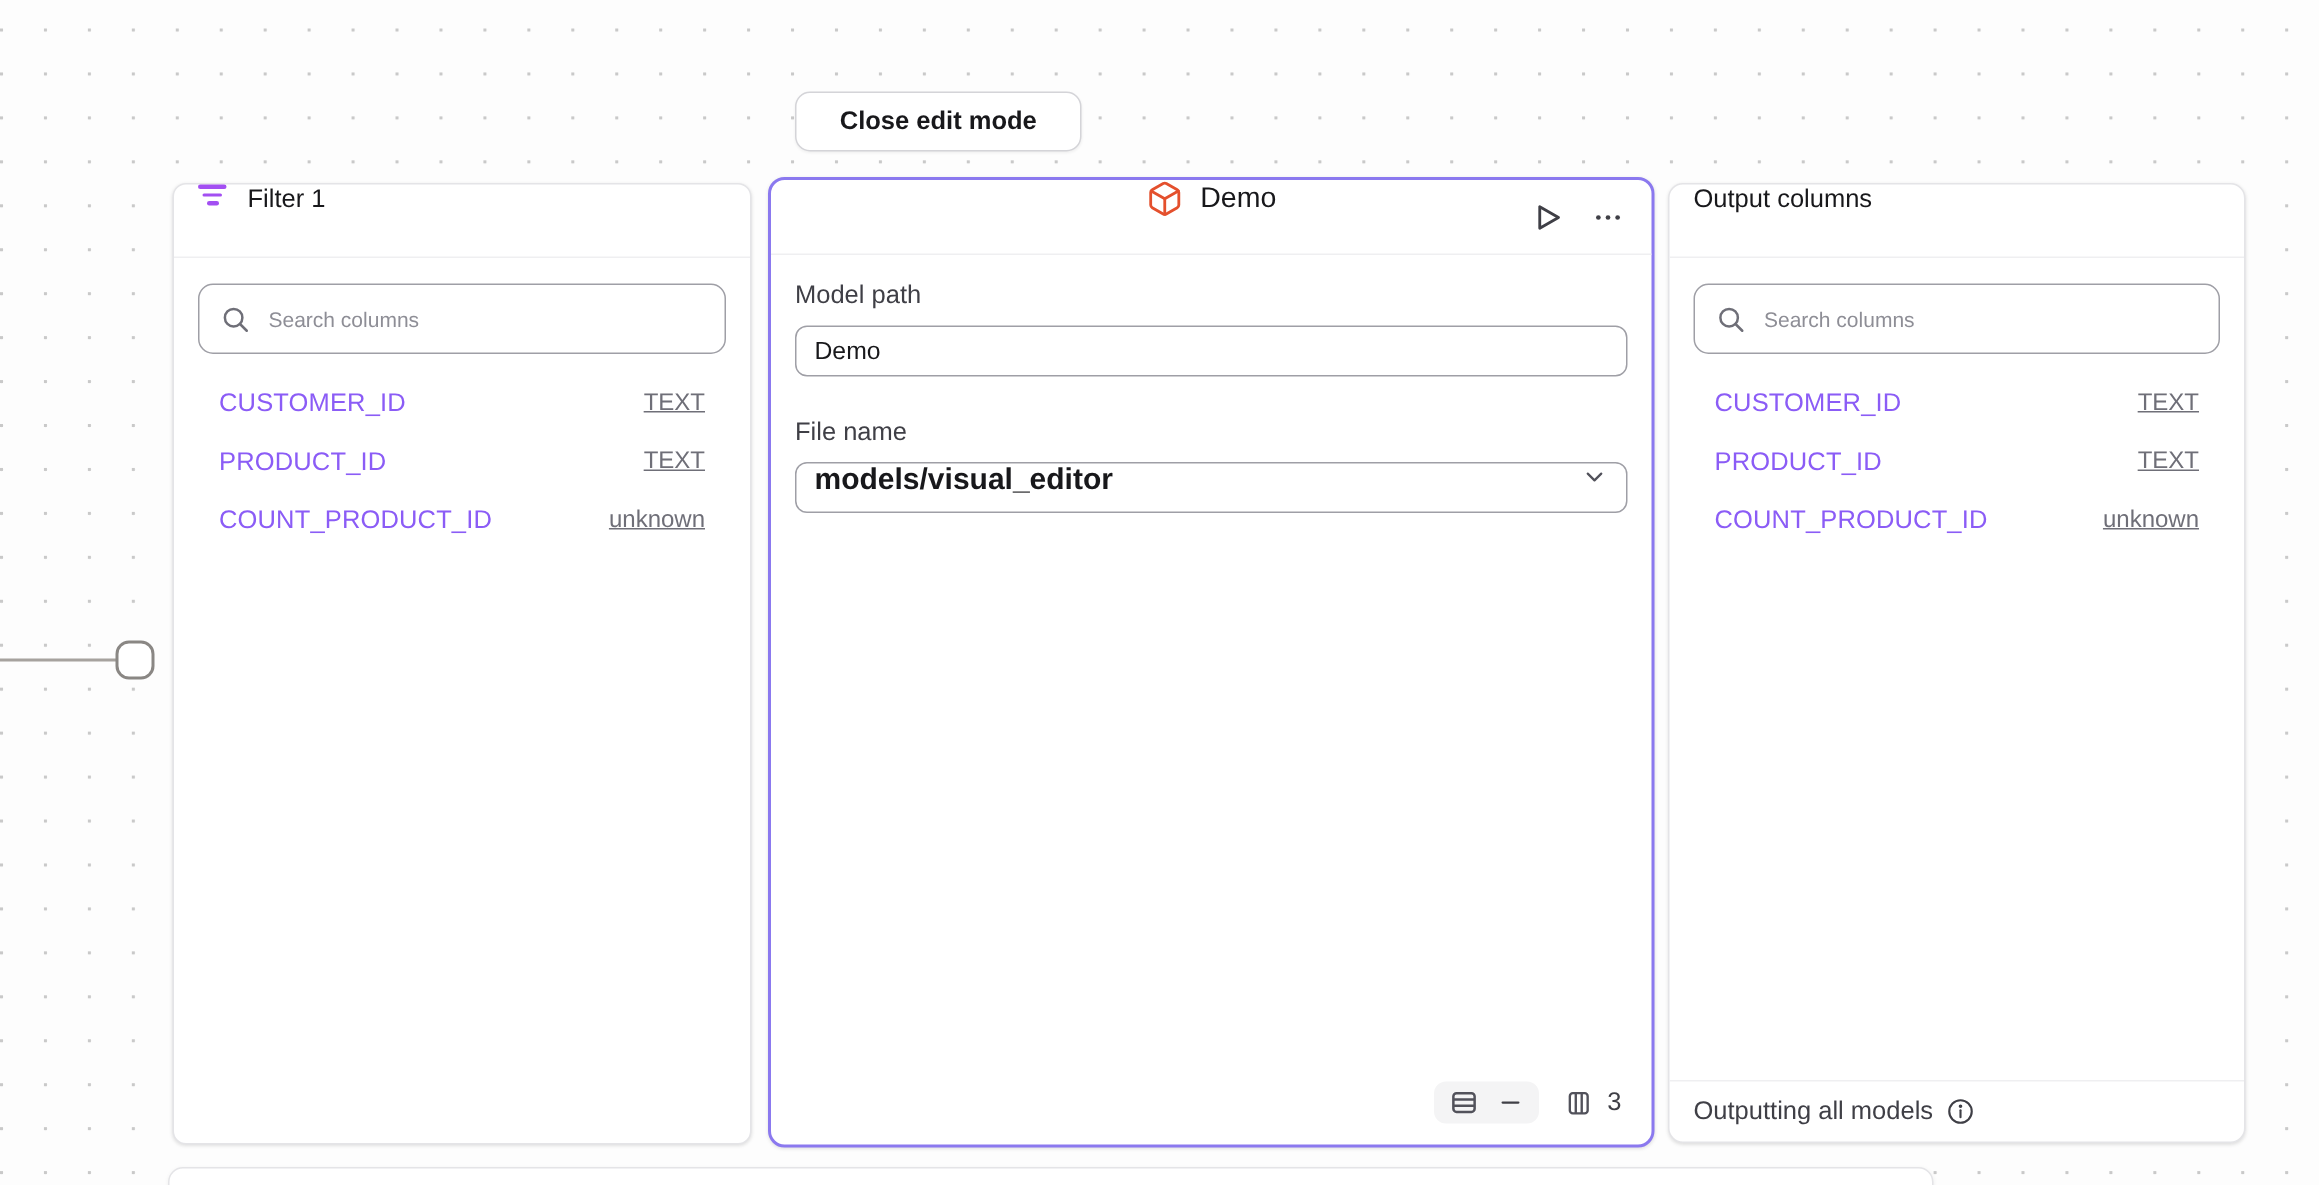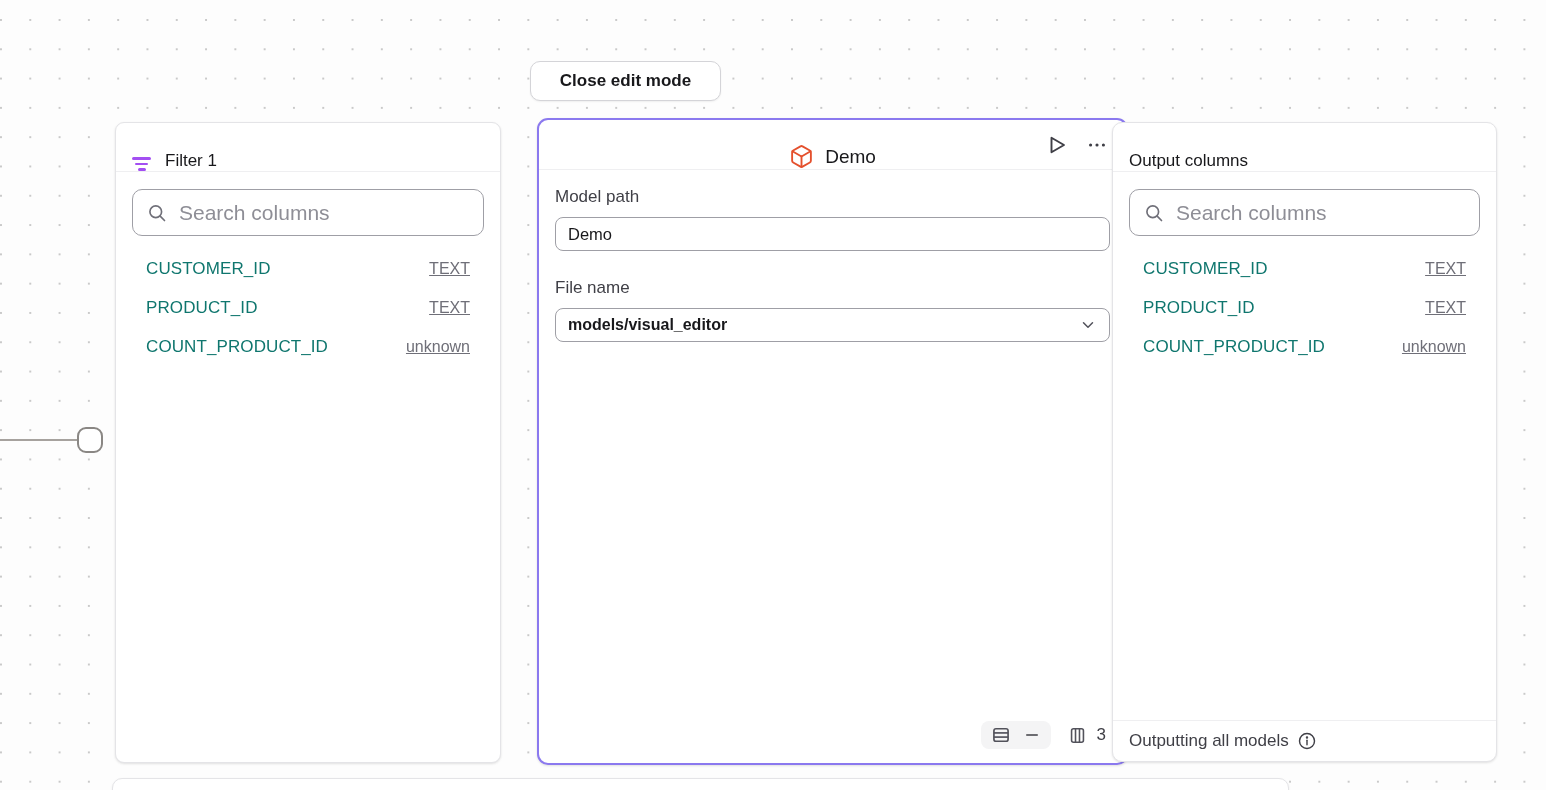--- a/index.html
+++ b/index.html
@@ -21,21 +21,21 @@
     border:1px solid #e4e4e7;
     border-radius:9px;
     box-shadow:0 1px 3px rgba(0,0,0,0.07), 0 1px 2px rgba(0,0,0,0.05);
     display:flex;
     flex-direction:column;
   }
   .panel-header {
     height:49px;
     flex:0 0 49px;
     display:flex;
-    align-items:flex-end;
+    align-items:flex-start;
     padding:0 16px;
     border-bottom:1px solid #efeff1;
     font-size:17px;
     gap:14px;
   }
   .panel-body { flex:1 1 auto; padding:17px 16px 16px 16px; display:flex; flex-direction:column; overflow:hidden; }
   
   .search-box {
     height:47px;
     border:1px solid #9f9fa6;
@@ -43,49 +43,49 @@
     display:flex;
     align-items:center;
     padding:0 14px;
     gap:12px;
     background:#fff;
     flex:0 0 auto;
   }
   .search-box input {
     border:none; outline:none; flex:1;
     font-family:"Liberation Sans", sans-serif;
-    font-size:21px; color:#27272a; background:transparent;
+    font-size:14px; color:#27272a; background:transparent;
   }
   .search-box input::placeholder { color:#8e8e96; }
   
   .col-list { margin-top:13px; display:flex; flex-direction:column; }
   .col-row {
     height:39px;
     display:flex; align-items:center; justify-content:space-between;
     padding:0 14px 0 14px;
     border-radius:6px;
   }
-  .col-name { font-size:17px; color:#0f766e; letter-spacing:0.1px; }
+  .col-name { font-size:17px; color:#8b5cf6; letter-spacing:0.1px; }
   .col-type { font-size:16px; color:#6f6f78;text-decoration:underline; }
   
   .close-btn {
     position:absolute; left:530px; top:61px;
     width:191px; height:40px;
     background:#fff;
     border:1px solid #d4d4d8;
     border-radius:10px;
     box-shadow:0 1px 2px rgba(0,0,0,0.06);
     font-family:"Liberation Sans", sans-serif;
     font-size:17px; font-weight:700; color:#18181b;
     display:flex; align-items:center; justify-content:center;
     cursor:pointer;
   }
   
   #filter-panel { left:115px; top:122px; width:386px; height:641px; }
-  #model-panel  { left:512px; top:118px; width:591px; height:647px; border:2.5px solid #8b79ef; border-radius:11px;margin-left:25px; }
+  #model-panel  { left:512px; top:118px; width:591px; height:647px; border:2.5px solid #8b79ef; border-radius:11px; }
   #output-panel { left:1112px; top:122px; width:385px; height:640px;border-radius:10px; }
   #bottom-panel {
     position:absolute; left:112px; top:778px; width:1177px; height:40px;
     background:#fff; border:1px solid #e4e4e7; border-radius:10px 10px 0 0;
     box-shadow:0 1px 3px rgba(0,0,0,0.06);
   }
   
   #model-panel .panel-header { position:relative; justify-content:center; height:50px; flex-basis:50px; }
   .model-title-group { display:flex; align-items:center; gap:11px; font-size:19px; color:#18181b; }
   .header-actions { position:absolute; right:18px; top:0; height:100%; display:flex; align-items:center; gap:17px; }
@@ -97,22 +97,22 @@
     border:1px solid #9f9fa6; border-radius:8px;
     padding:0 12px;
     font-family:"Liberation Sans", sans-serif;
     font-size:16.5px; color:#18181b;
     outline:none; background:#fff;
   }
   .select-box {
     height:34px; width:100%;
     border:1px solid #9f9fa6; border-radius:8px;
     padding:0 12px;
-    display:flex; align-items:center; justify-content:space-between;
-    font-size:16px; font-weight:600; color:#18181b;
+    display:flex; justify-content:space-between;
+    font-size:20px; font-weight:600; color:#18181b;
     background:#fff; cursor:pointer;
   }
   .spacer-12 { height:27px; flex:0 0 auto; }
   
   .model-footer {
     flex:0 0 auto;
     display:flex; align-items:center; justify-content:flex-end;
     gap:17px;
     padding:0 20px 14px 16px;
   }

